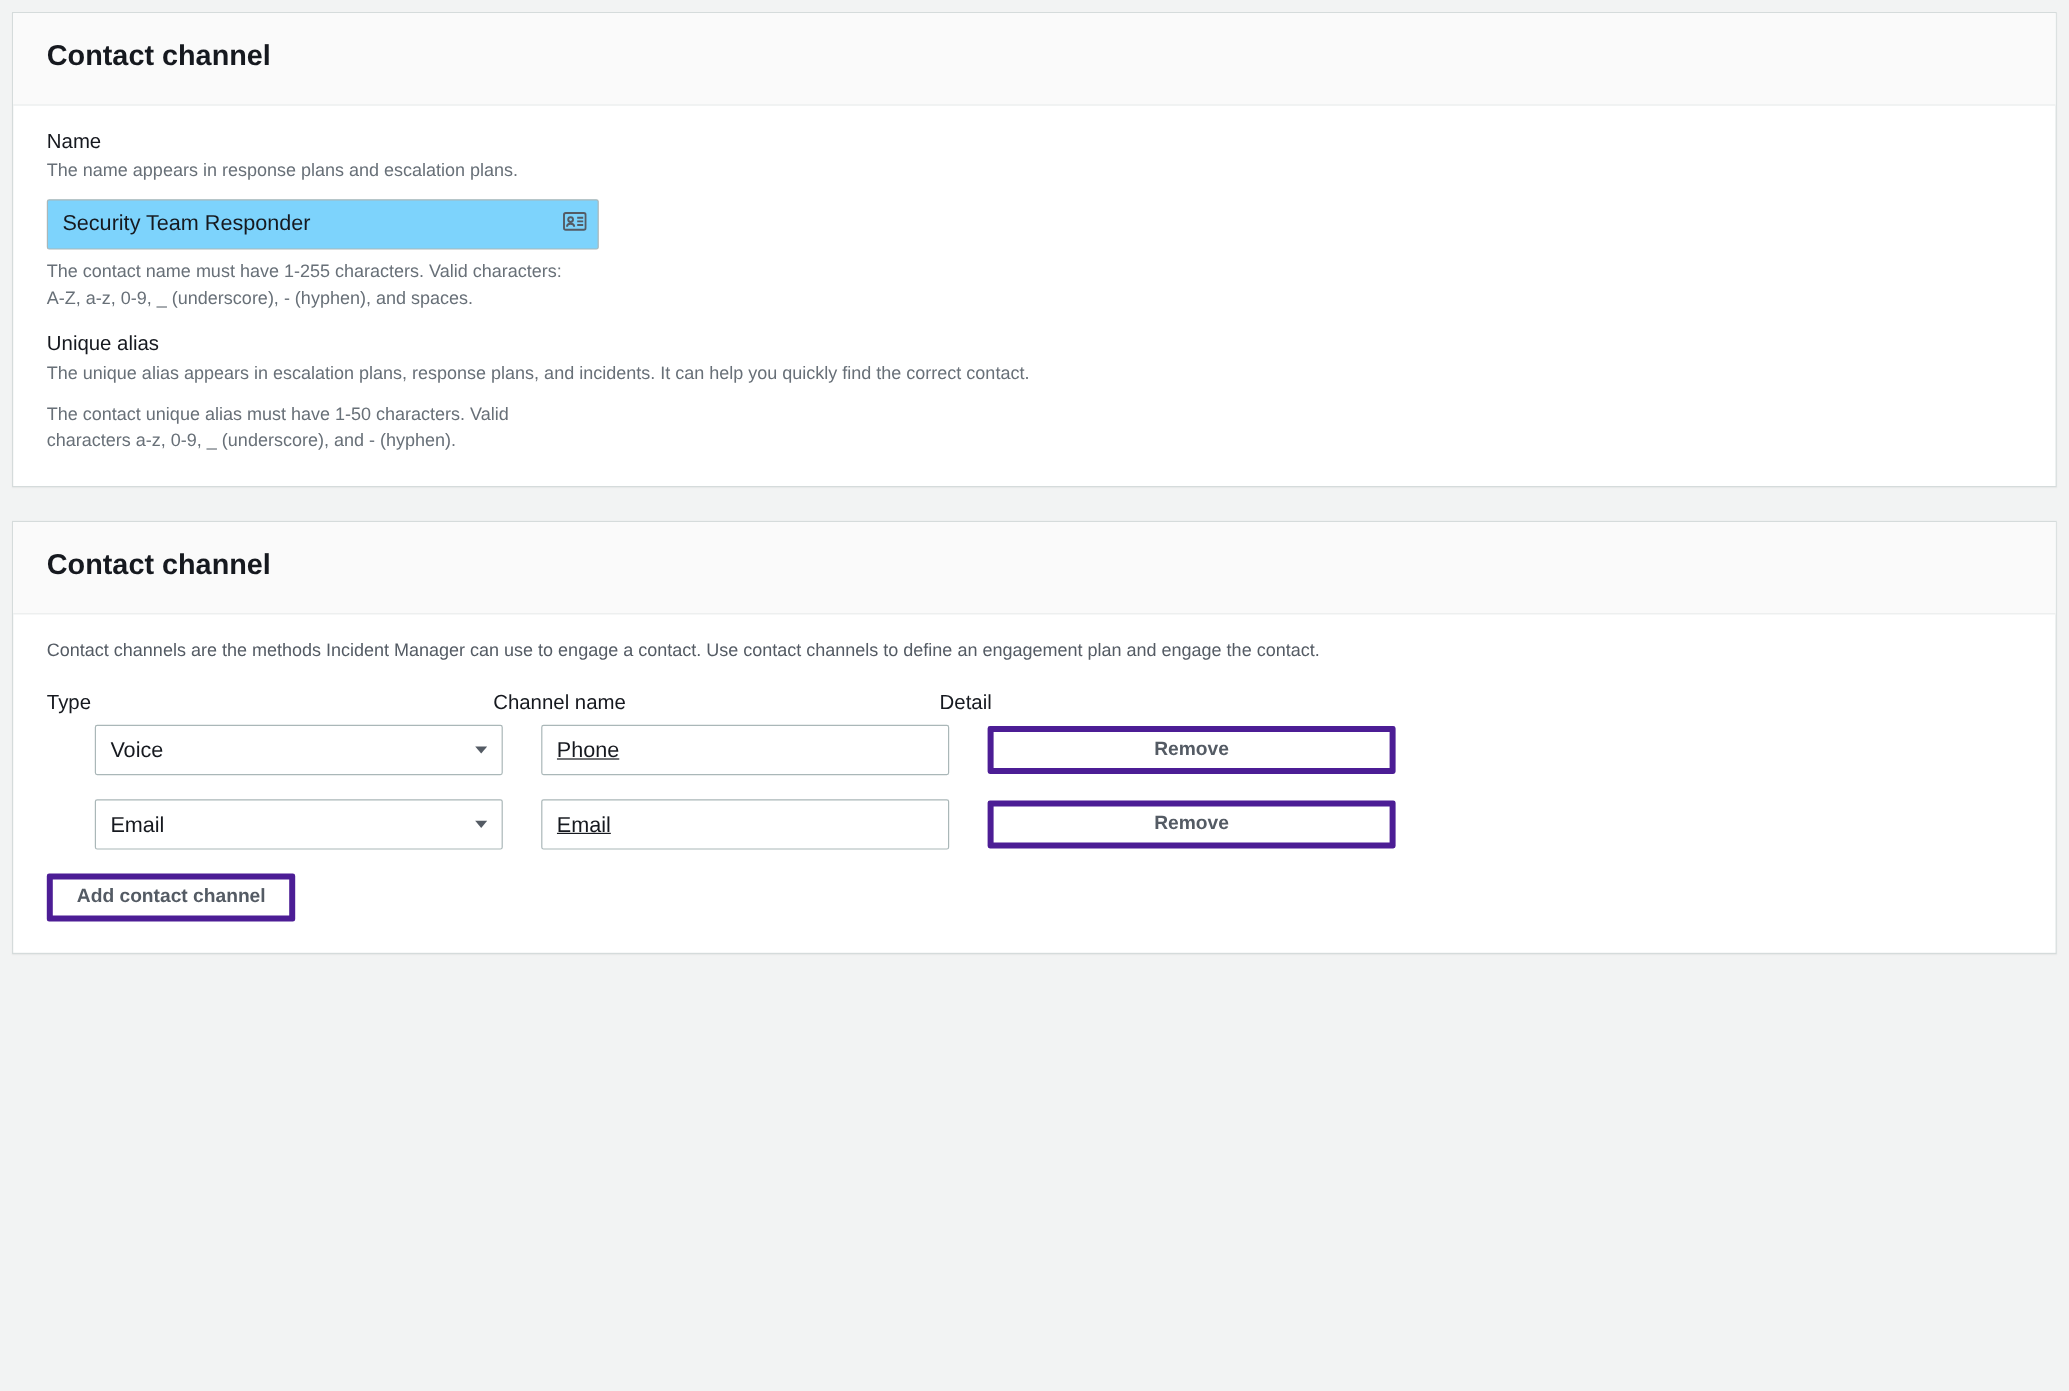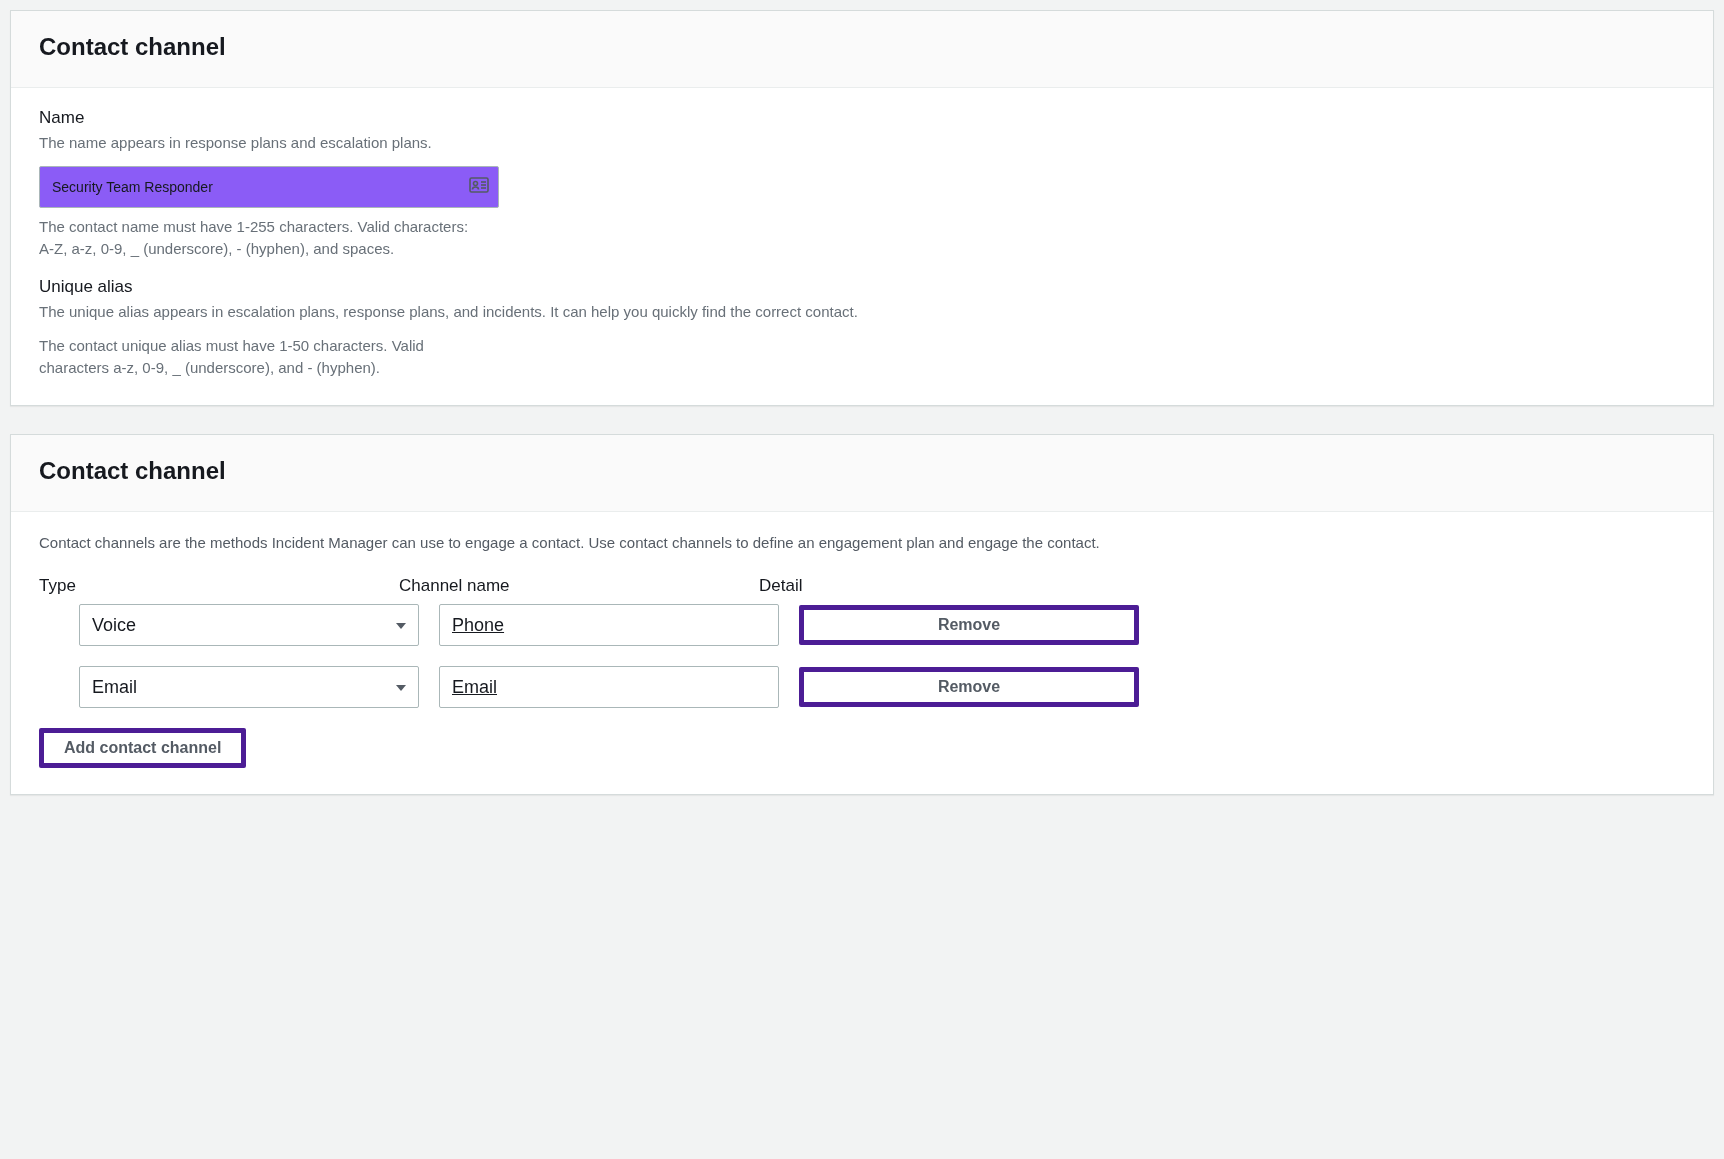--- a/index.html
+++ b/index.html
@@ -56,23 +56,23 @@
   }
   .input-wrap {
     position: relative;
     width: 460px;
     max-width: 100%;
   }
   .text-input {
     width: 100%;
     height: 42px;
     padding: 6px 38px 6px 12px;
-    font-size: 14px;
-    color: #16191f;
-    background: #8b5cf6;
+    font-size: 18px;
+    color: #16191f;
+    background: #7dd3fc;
     border: 1px solid #aab7b8;
     border-radius: 2px;
     outline: none;
   }
   .field-icon {
     position: absolute;
     right: 10px;
     top: 50%;
     transform: translateY(-50%);
     color: #545b64;
@@ -81,21 +81,21 @@
   .section-desc {
     font-size: 15px;
     color: #545b64;
     margin: 0 0 22px 0;
     line-height: 1.5;
   }
   .channel-grid { width: 100%; }
   .channel-header-row, .channel-row {
     display: grid;
     grid-template-columns: 340px 340px 340px 140px;
-    column-gap: 20px;
+    column-gap: 32px;
     align-items: center;
   }
   .channel-header-row { margin-bottom: 8px; }
   .channel-row { margin-bottom: 20px; padding-left: 40px; }
   .col-label {
     font-size: 17px;
     color: #16191f;
   }
   .select-wrap { position: relative; }
   .select-input {

